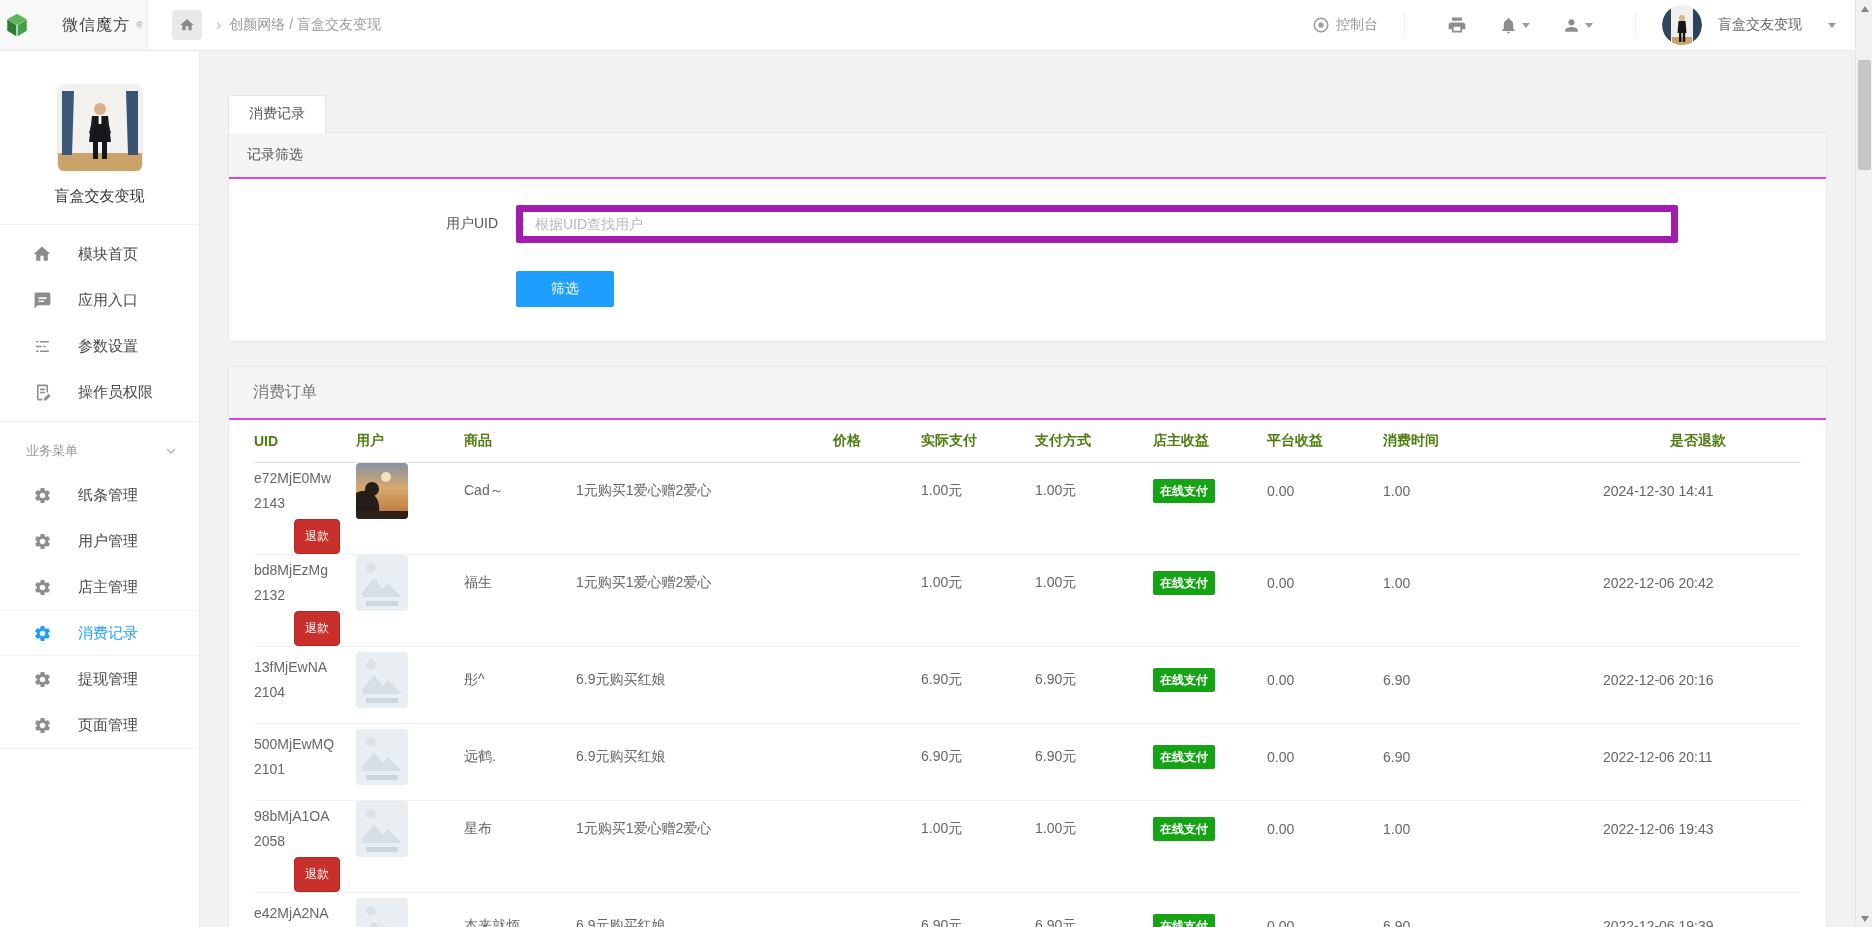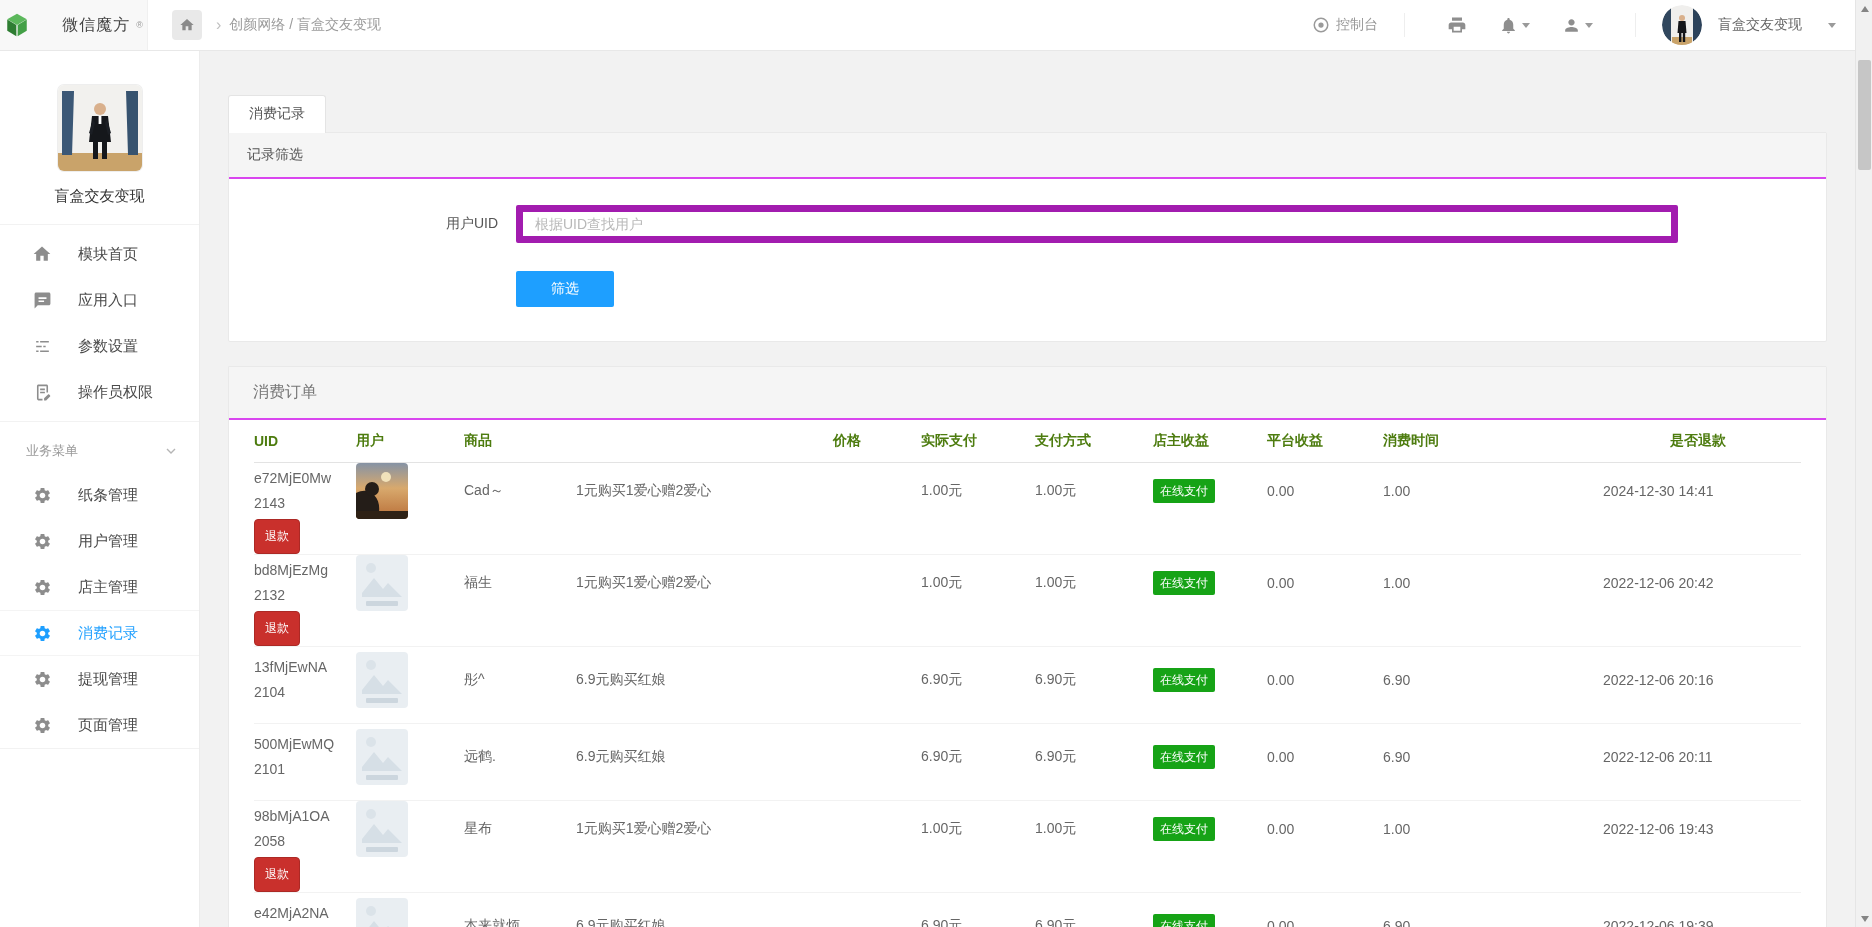--- a/index.html
+++ b/index.html
@@ -77,22 +77,22 @@
 
   
   .table { padding:0 25px 10px; }
   .trow { display:grid; grid-template-columns:102px 108px 112px 257px 88px 114px 118px 114px 116px 220px 1fr;
     align-items:center; border-bottom:1px solid #f2f2f2; min-height:77px; font-size:14px; color:#666; }
   .trow.thead { min-height:43px; font-weight:bold; color:#4d7c0f; border-bottom:1px solid #e3e3e3; }
   .cell { padding-right:8px; }
   .uid-cell div { line-height:25px; }
   .row-avatar { width:52px; height:56px; border-radius:4px; overflow:hidden; }
   .badge-pay { display:inline-block; background:#16a316; color:#fff; font-size:12px; line-height:1;
-    padding:6px 7px; border-radius:2px; white-space:nowrap; }
-  .refund-cell { display:flex; justify-content:flex-start; padding-right:16px; }
+    padding:6px 7px; border-radius:2px; white-space:nowrap;font-weight:bold; }
+  .refund-cell { display:flex; justify-content:flex-end; padding-right:16px; }
   .btn-refund { background:#c9302c; border:1px solid #ac2925; color:#fff; font-size:12px;
     padding:8px 10px; border-radius:4px; cursor:pointer; font-family:inherit; white-space:nowrap; }
 </style>
 </head>
 <body>
 
 <div class="page">
 
   <div class="navbar">
     <div class="logo-box">

